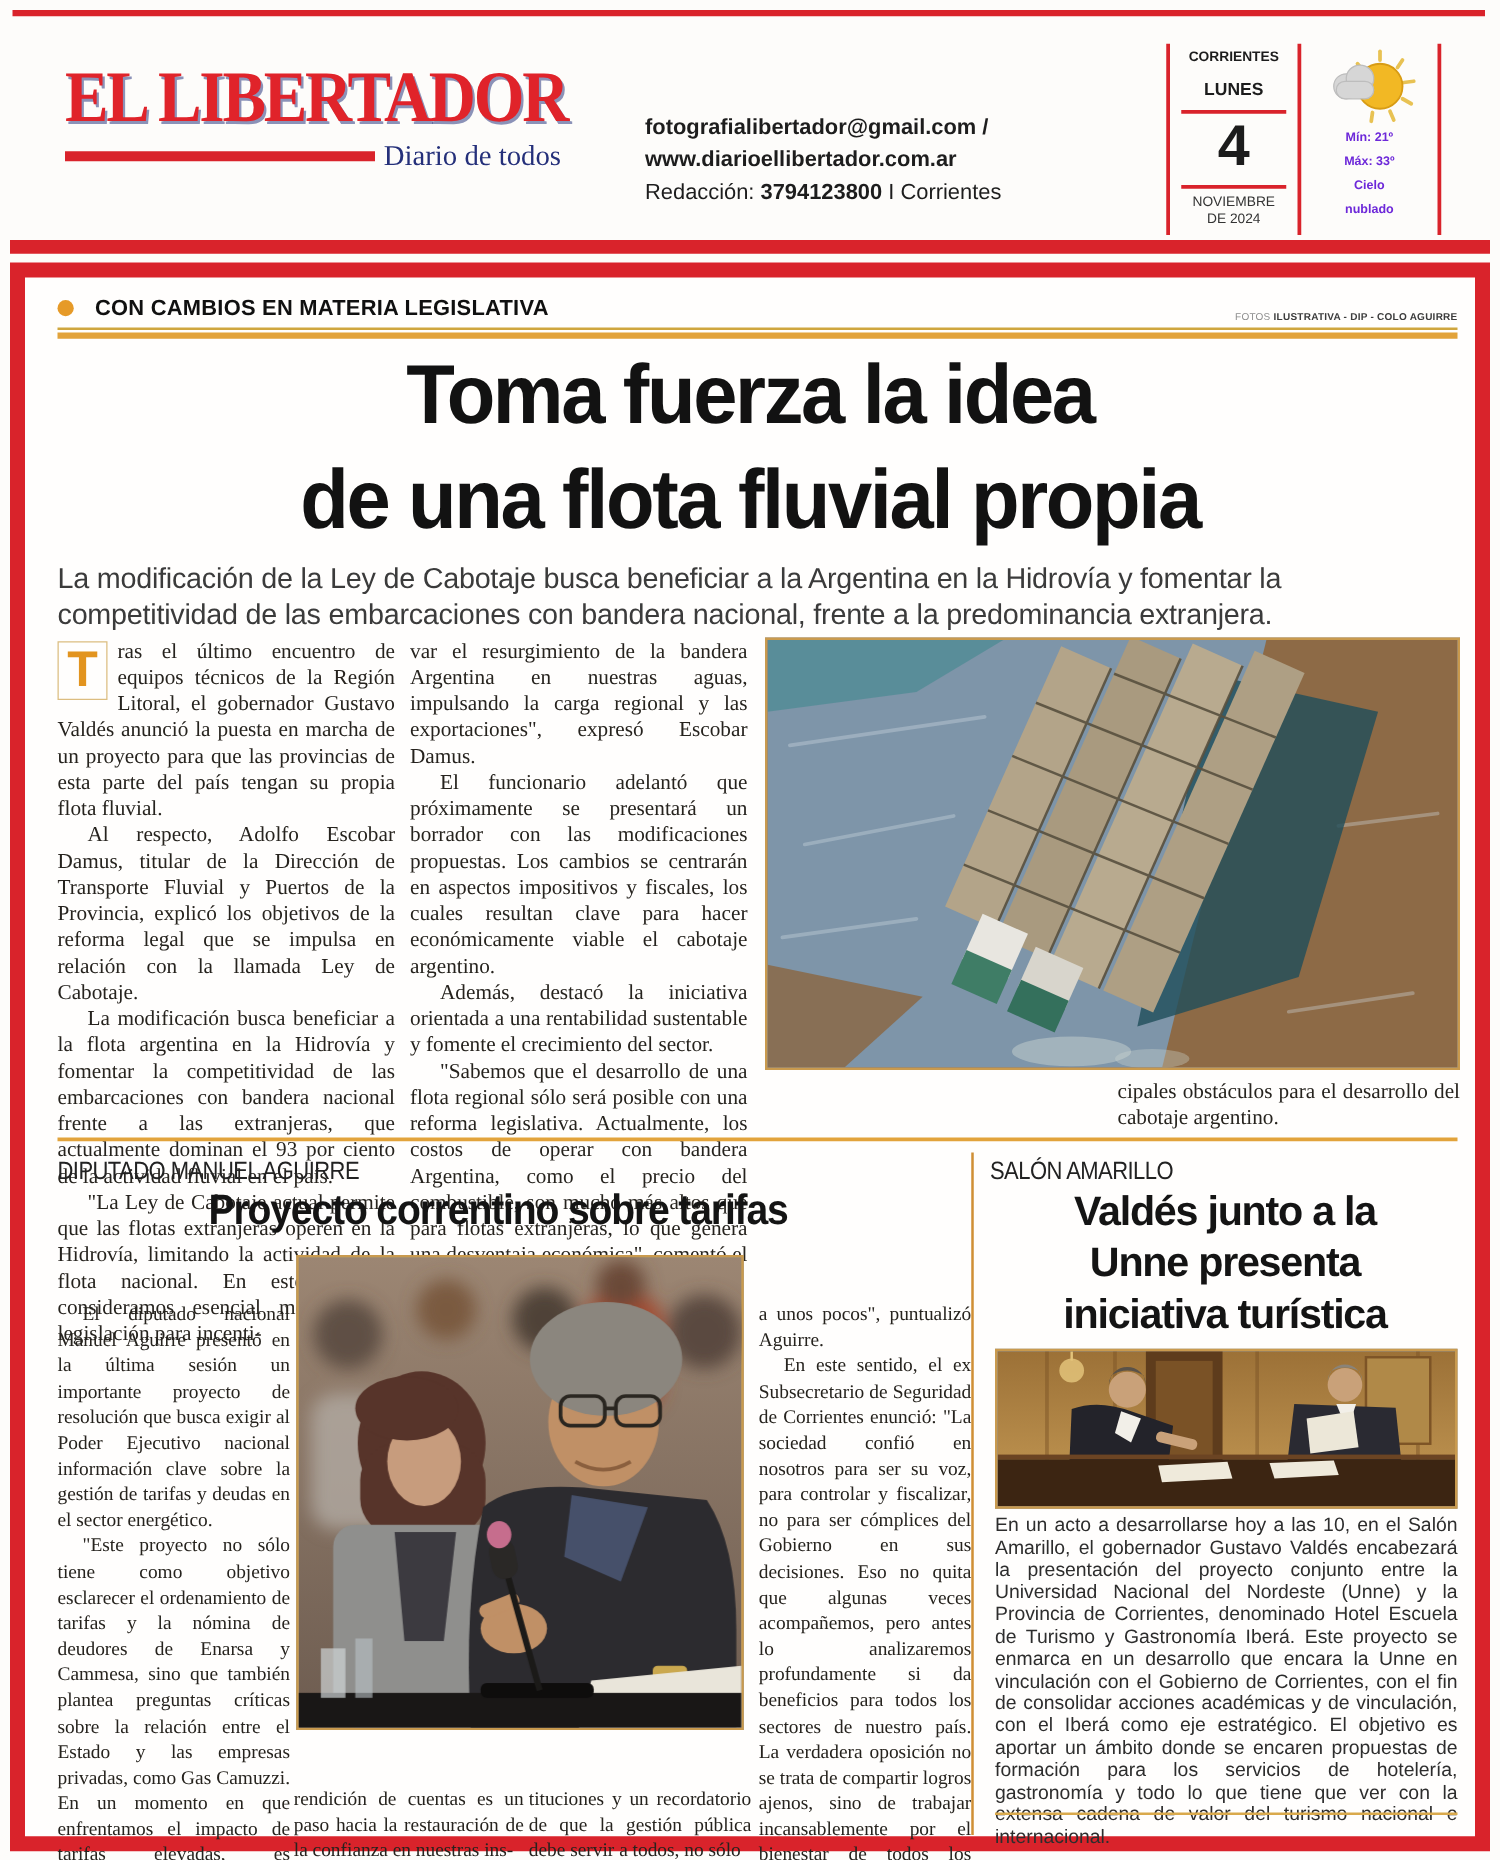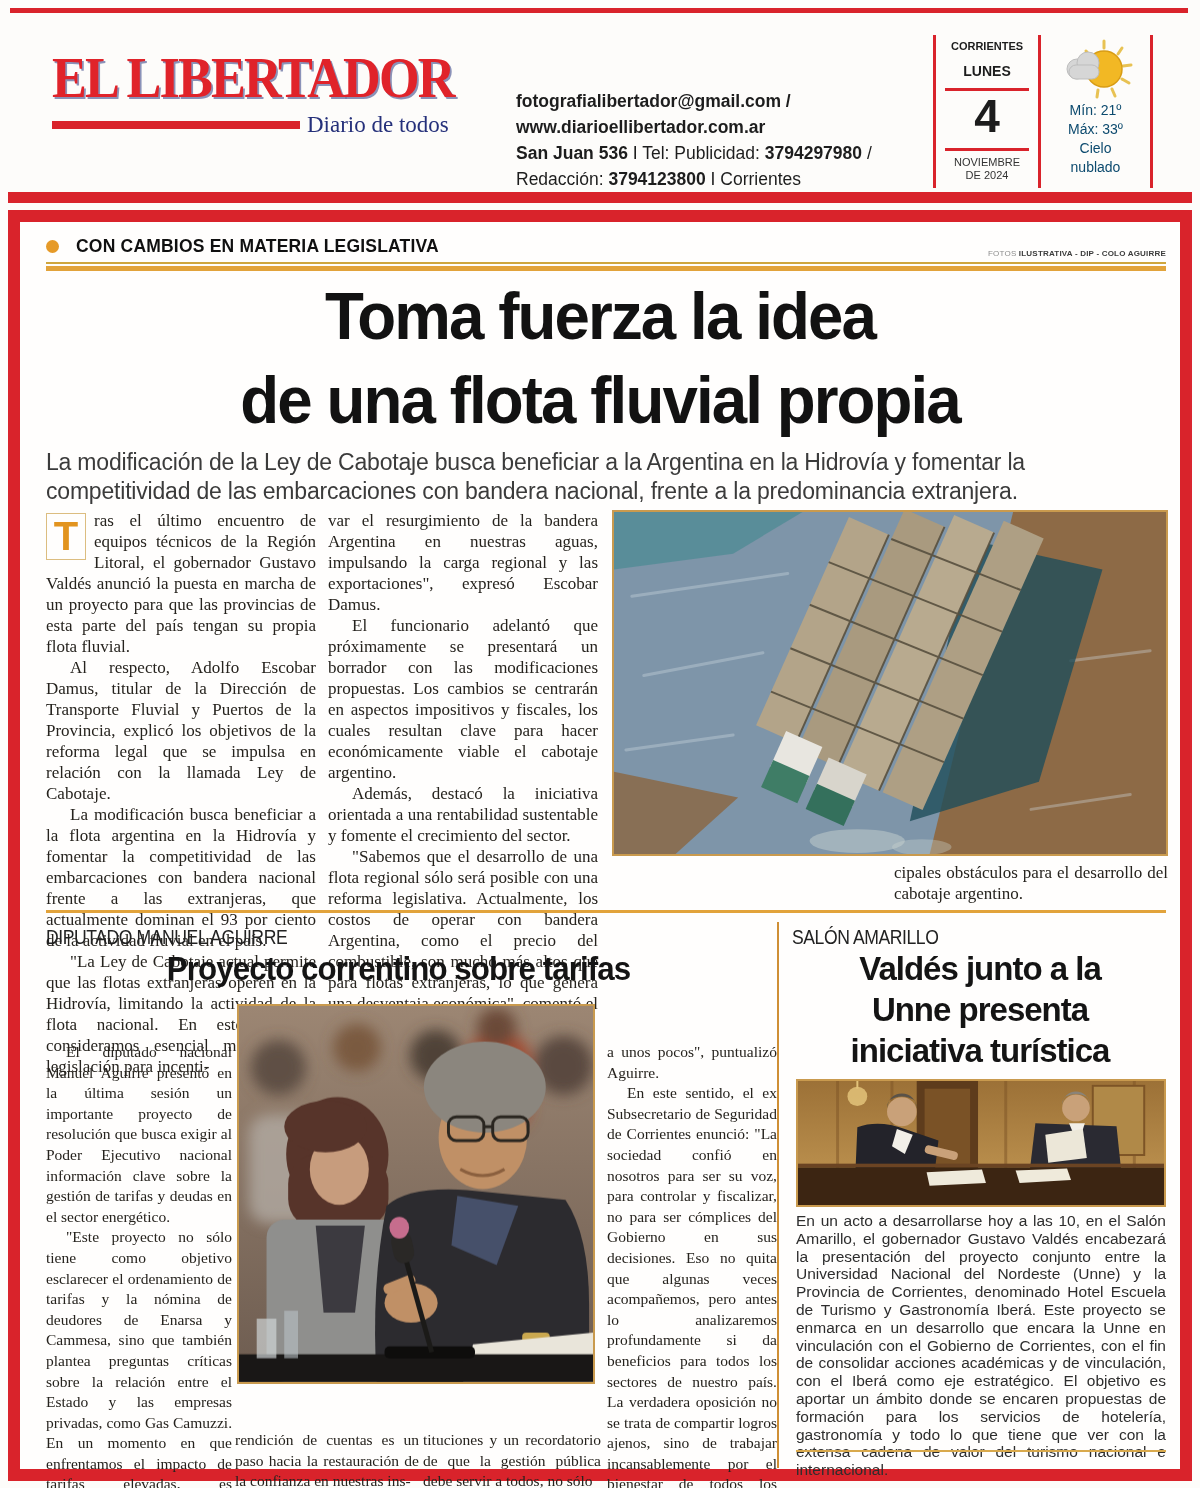--- a/index.html
+++ b/index.html
@@ -33,21 +33,21 @@
     border-left:3px solid #d9232b; border-right:3px solid #d9232b; text-align:center; }
   .dp-loc { font-size:11px; font-weight:bold; margin-top:5px; }
   .dp-day { font-size:14px; font-weight:bold; margin-top:11px; }
   .dp-hr { height:3px; background:#d9232b; margin:9px 9px 0 9px; }
   .dp-num { font-size:46px; font-weight:bold; line-height:46px; margin-top:2px; }
   .dp-month { font-size:11px; line-height:13px; color:#333; margin-top:5px; }
 
   .weather-panel { left:1041px; top:35px; width:112px; height:153px;
     border-right:3px solid #d9232b; text-align:center; }
   .w-icon { margin:4px auto 0; width:78px; height:62px; }
-  .w-line { font-size:14px; font-weight:normal; line-height:19px; color:#0c4a6e; }
+  .w-line { font-size:10px; font-weight:bold; line-height:19px; color:#6d28d9; }
 
   .red-bar { left:8px; top:192px; width:1184px; height:11px; background:#d9232b; }
 
   
   .frame { left:8px; top:210px; width:1184px; height:1271px; border:12px solid #d9232b; background:#fffefd; }
   .frame-inner { position:relative; width:100%; height:100%; }
 
   .kicker-row { left:26px; top:14px; display:flex; align-items:center;text-align:center; }
   .kicker-bullet { width:13px; height:13px; border-radius:50%; background:#e69a28; margin-right:17px; }
   .kicker-main { font-size:17.5px; font-weight:bold; color:#101010; letter-spacing:0.2px; }
@@ -121,21 +121,20 @@
   <div class="logo-title">EL LIBERTADOR</div>
   <div class="logo-sub">
     <div class="logo-bar"></div>
     <div class="logo-tagline">Diario de todos</div>
   </div>
 </div>
 
 <div class="abs contact">
   <div class="b">fotografialibertador@gmail.com /</div>
   <div class="b">www.diarioellibertador.com.ar</div>
-  <div><span class="b">San Juan 536</span><span> I Tel: Publicidad: </span><span class="b">3794297980</span><span> /</span></div>
   <div><span>Redacción: </span><span class="b">3794123800</span><span> I Corrientes</span></div>
 </div>
 
 <div class="abs date-panel">
   <div class="dp-loc">CORRIENTES</div>
   <div class="dp-day">LUNES</div>
   <div class="dp-hr"></div>
   <div class="dp-num">4</div>
   <div class="dp-hr"></div>
   <div class="dp-month"><span>NOVIEMBRE</span><br><span>DE 2024</span></div>

